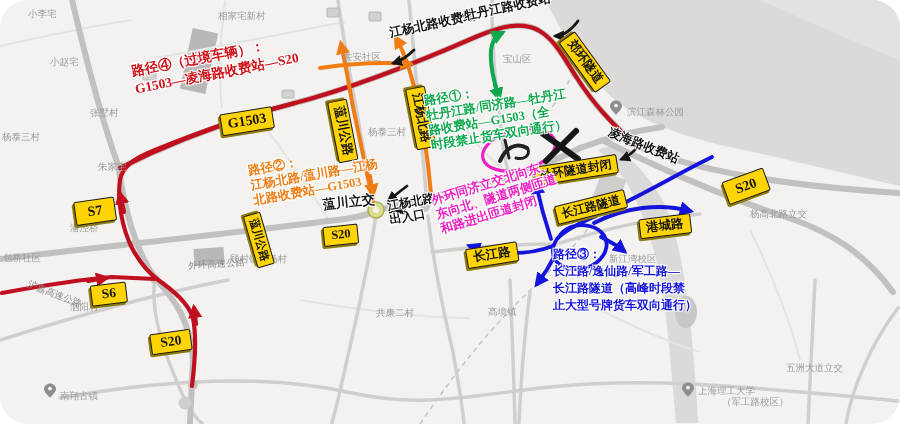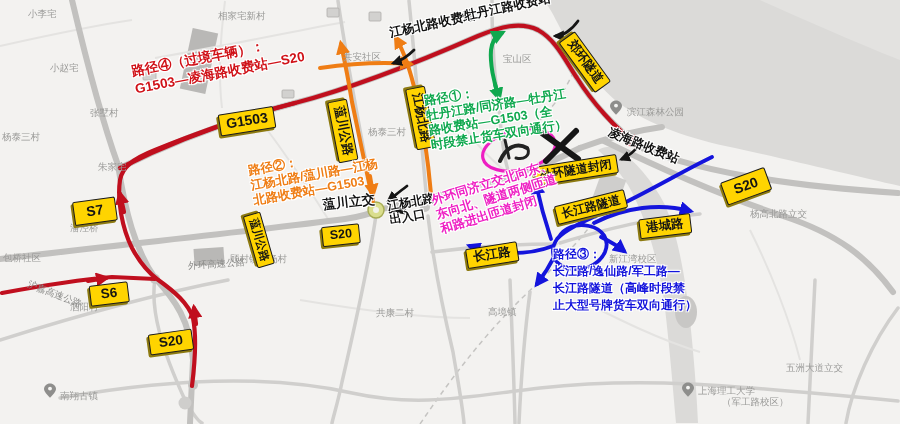--- a/index.html
+++ b/index.html
@@ -1,17 +1,17 @@
 <!DOCTYPE html>
 <html><head>
 <meta charset="utf-8">
 <style>
   html,body{margin:0;padding:0;}
   #stage{position:relative;width:900px;height:424px;overflow:hidden;background:#f3f2f0;
-         font-family:Liberation Sans, sans-serif;}
+         font-family:Liberation Serif, serif;border-radius:28px;}
   #mapsvg{position:absolute;left:0;top:0;}
   .mlabel{position:absolute;font-size:9.5px;color:#9a9a98;white-space:nowrap;z-index:3;}
   .mlabel.onroad{color:#8b8b89;}
   .badge{position:absolute;z-index:6;background:#ffd400;color:#141414;border:1.6px solid #1a1a1a;
          border-radius:2px;font-weight:bold;white-space:nowrap;text-align:center;
          box-shadow:-2px 2px 0 #8d7a10;padding:1px 6px;line-height:1.25;}
   .note{position:absolute;z-index:7;font-weight:bold;white-space:nowrap;
         text-shadow:1px 1px 0 #fff,-1px -1px 0 #fff,1px -1px 0 #fff,-1px 1px 0 #fff,0 0 3px #fff;}
   .blacklbl{position:absolute;z-index:7;font-weight:bold;color:#111;white-space:nowrap;
         text-shadow:1px 1px 0 #fff,-1px -1px 0 #fff,1px -1px 0 #fff,-1px 1px 0 #fff;}
@@ -166,21 +166,21 @@
         <circle cy="-3.2" r="2.6" fill="#f4f4f2"></circle>
     </g>
     <g transform="translate(688,390) scale(0.75)">
       <path d="M0,-10 C-4.5,-10 -8,-6.6 -8,-2.6 C-8,1.6 0,9 0,9 C0,9 8,1.6 8,-2.6 C8,-6.6 4.5,-10 0,-10 Z" fill="#8e8e8c"></path>
         <circle cy="-3.2" r="2.6" fill="#f4f4f2"></circle>
     </g>
   </svg>
 
   <div class="mlabel" style="left:28px;top:8px;">小李宅</div>
   <div class="mlabel" style="left:218px;top:10px;">相家宅新村</div>
-  <div class="mlabel" style="left:50px;top:62px;">小赵宅</div>
+  <div class="mlabel" style="left:50px;top:56px;">小赵宅</div>
   <div class="mlabel" style="left:90px;top:107px;">张墅村</div>
   <div class="mlabel" style="left:2px;top:131px;">杨泰三村</div>
   <div class="mlabel" style="left:343px;top:51px;">共安社区</div>
   <div class="mlabel" style="left:503px;top:53px;">宝山区</div>
   <div class="mlabel" style="left:368px;top:126px;">杨泰三村</div>
   <div class="mlabel" style="left:627px;top:106px;">滨江森林公园</div>
   <div class="mlabel" style="left:98px;top:161px;">朱家宅</div>
   <div class="mlabel" style="left:70px;top:222px;">潘泾桥</div>
   <div class="mlabel" style="left:3px;top:252px;">包桥社区</div>
   <div class="mlabel" style="left:230px;top:253px;">顾村镇白杨村</div>

